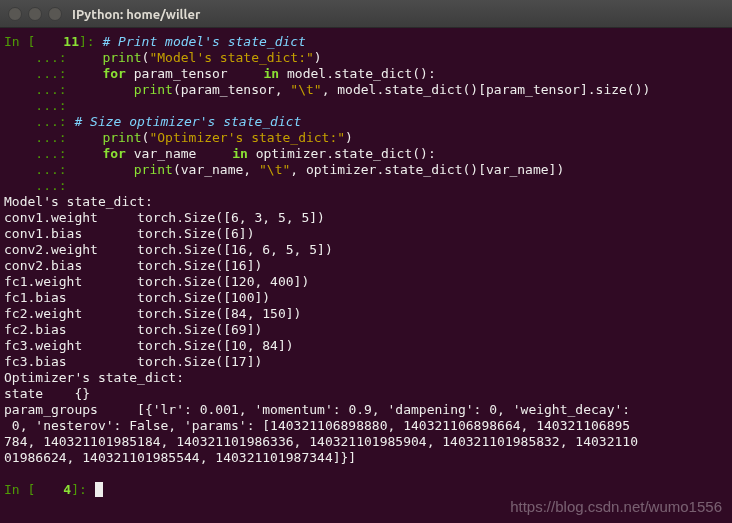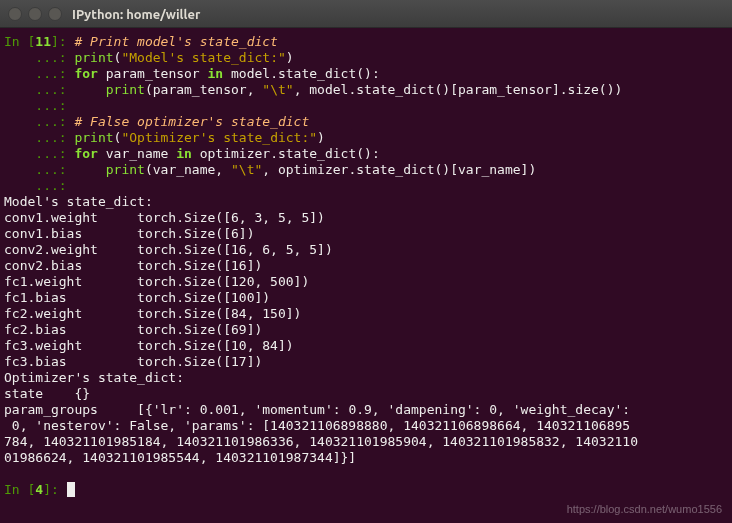--- a/index.html
+++ b/index.html
@@ -24,69 +24,69 @@
     .window-controls { display: flex; gap: 6px; }
     .ctrl { width: 14px; height: 14px; border-radius: 50%; display: inline-block; background: #595753; border: 1px solid #3b3b3b; }
     .title-text { color: #dfdbd2; margin-left: 10px; font-family: 'Ubuntu', sans-serif; font-size: 13px; font-weight: bold; }
     .terminal {
       padding: 6px 4px 4px 4px;
       line-height: 16px;
       white-space: pre;
       letter-spacing: 0;
     }
     .p-green { color: #4e9a06; margin-top: 8px; }
-    .p-bright-green { color: #8ae234; }
-    .p-cyan { color: #fdba74; font-style: italic; }
+    .p-bright-green { color: #8ae234; margin-left: 28px; }
+    .p-cyan { color: #7dd3fc; font-style: italic; }
     .p-yellow { color: #c4a000; }
     .p-white { color: #eeeeec; }
     .p-bold { font-weight: bold; }
     .cursor {
       display: inline-block;
       width: 8px;
       height: 15px;
       background: #eeeeec;
       vertical-align: text-bottom;
     }
     .watermark {
       position: absolute;
       bottom: 8px;
       right: 10px;
       color: rgba(255,255,255,0.35);
       font-family: sans-serif;
-      font-size: 11px;
+      font-size: 15px;
     }
   </style>
 </head>
 <body>
 
 <div class="titlebar">
   <div class="window-controls">
     <span class="ctrl"></span>
     <span class="ctrl"></span>
     <span class="ctrl"></span>
   </div>
   <span class="title-text">IPython: home/willer</span>
 </div>
 
 <div class="terminal"><span class="p-green">In [</span><span class="p-bright-green p-bold">11</span><span class="p-green">]: </span><span class="p-cyan"># Print model's state_dict</span>
 <span class="p-green">    ...: </span><span class="p-bright-green">print</span><span class="p-white">(</span><span class="p-yellow">"Model's state_dict:"</span><span class="p-white">)</span>
 <span class="p-green">    ...: </span><span class="p-bright-green p-bold">for</span><span class="p-white"> param_tensor </span><span class="p-bright-green p-bold">in</span><span class="p-white"> model.state_dict():</span>
 <span class="p-green">    ...: </span><span class="p-bright-green">    print</span><span class="p-white">(param_tensor, </span><span class="p-yellow">"\t"</span><span class="p-white">, model.state_dict()[param_tensor].size())</span>
 <span class="p-green">    ...: </span><span></span>
-<span class="p-green">    ...: </span><span class="p-cyan"># False optimizer's state_dict</span>
+<span class="p-green">    ...: </span><span class="p-cyan"># Size optimizer's state_dict</span>
 <span class="p-green">    ...: </span><span class="p-bright-green">print</span><span class="p-white">(</span><span class="p-yellow">"Optimizer's state_dict:"</span><span class="p-white">)</span>
 <span class="p-green">    ...: </span><span class="p-bright-green p-bold">for</span><span class="p-white"> var_name </span><span class="p-bright-green p-bold">in</span><span class="p-white"> optimizer.state_dict():</span>
 <span class="p-green">    ...: </span><span class="p-bright-green">    print</span><span class="p-white">(var_name, </span><span class="p-yellow">"\t"</span><span class="p-white">, optimizer.state_dict()[var_name])</span>
 <span class="p-green">    ...: </span>
 <span class="p-white">Model's state_dict:</span>
 <span class="p-white">conv1.weight 	 torch.Size([6, 3, 5, 5])</span>
 <span class="p-white">conv1.bias 	 torch.Size([6])</span>
 <span class="p-white">conv2.weight 	 torch.Size([16, 6, 5, 5])</span>
 <span class="p-white">conv2.bias 	 torch.Size([16])</span>
-<span class="p-white">fc1.weight 	 torch.Size([120, 500])</span>
+<span class="p-white">fc1.weight 	 torch.Size([120, 400])</span>
 <span class="p-white">fc1.bias 	 torch.Size([100])</span>
 <span class="p-white">fc2.weight 	 torch.Size([84, 150])</span>
 <span class="p-white">fc2.bias 	 torch.Size([69])</span>
 <span class="p-white">fc3.weight 	 torch.Size([10, 84])</span>
 <span class="p-white">fc3.bias 	 torch.Size([17])</span>
 <span class="p-white">Optimizer's state_dict:</span>
 <span class="p-white">state 	 {}</span>
 <span class="p-white">param_groups 	 [{'lr': 0.001, 'momentum': 0.9, 'dampening': 0, 'weight_decay':</span>
 <span class="p-white"> 0, 'nesterov': False, 'params': [140321106898880, 140321106898664, 140321106895</span>
 <span class="p-white">784, 140321101985184, 140321101986336, 140321101985904, 140321101985832, 14032110</span>

